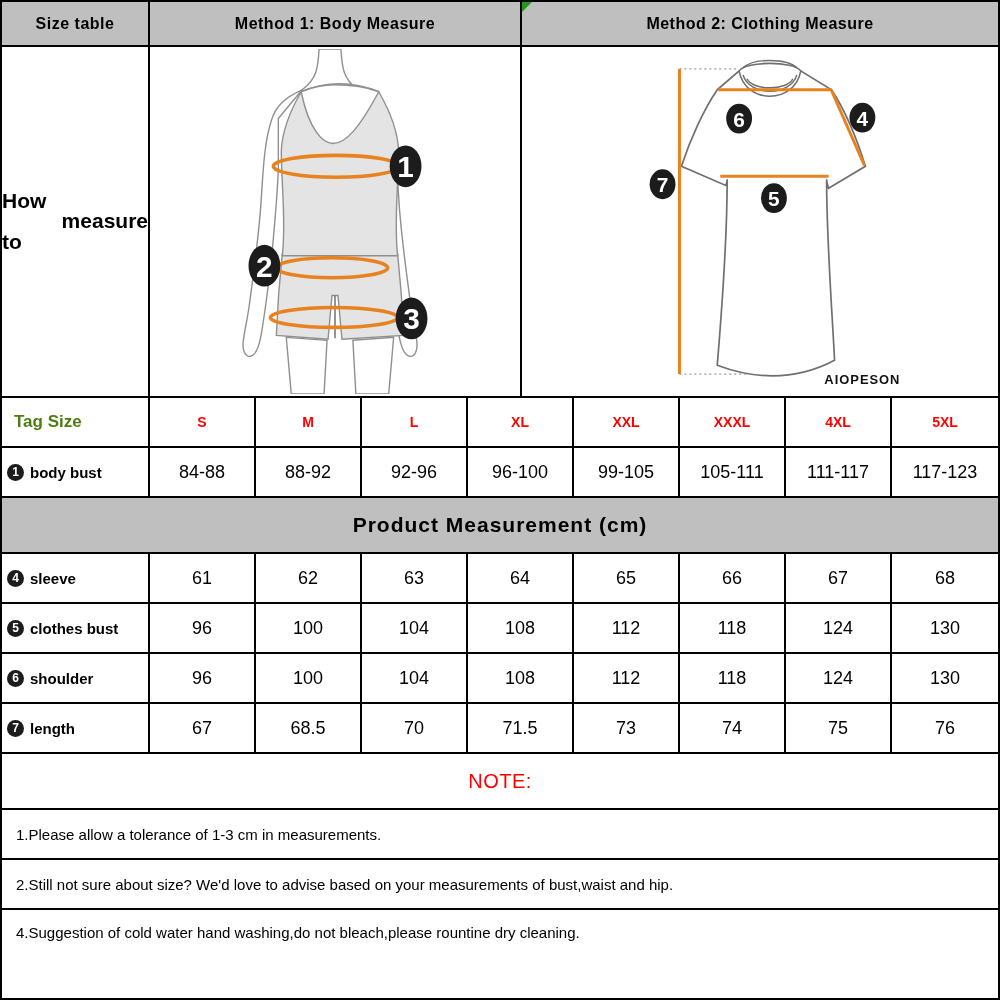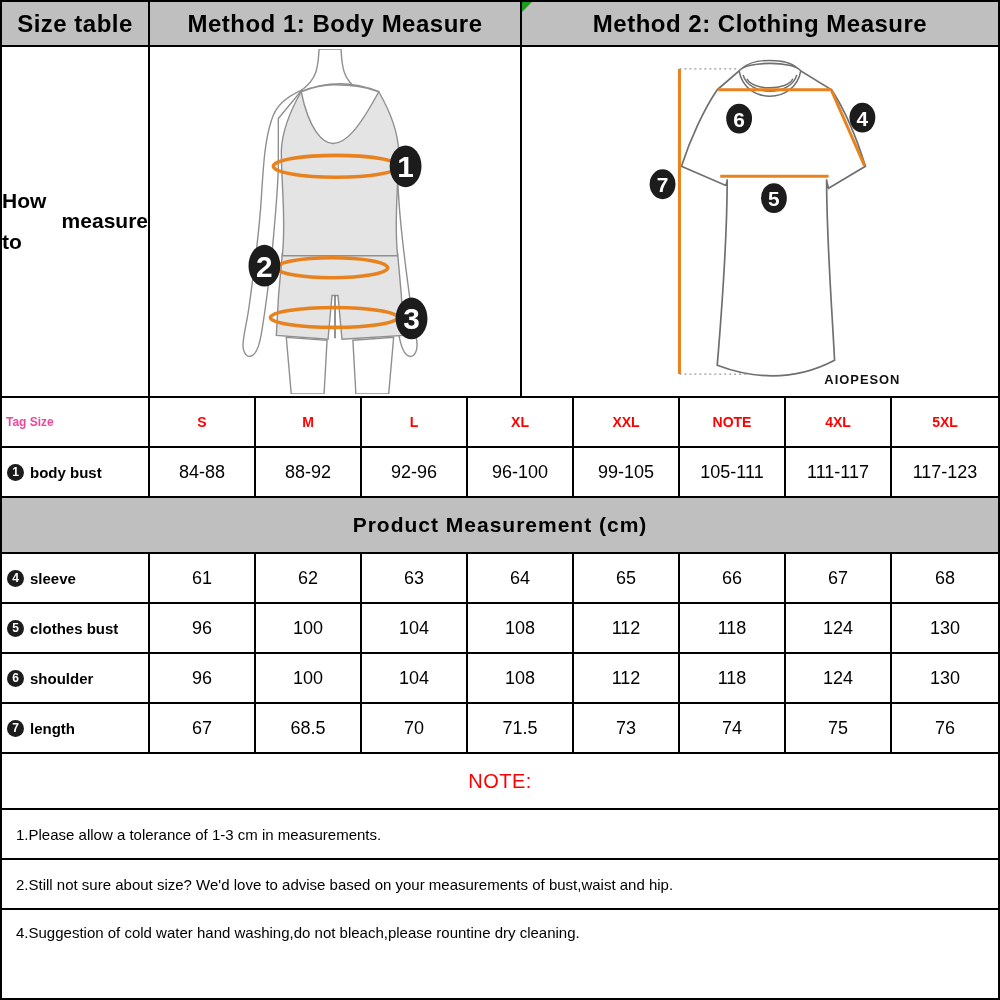--- a/index.html
+++ b/index.html
@@ -12,23 +12,23 @@
   .r-top{grid-template-columns:148px 372px 1fr;height:45px;background:#BFBFBF;}
   .r-diagram{grid-template-columns:148px 372px 1fr;height:351px;background:#fff;}
   .r-table{grid-template-columns:148px repeat(8,1fr);height:50px;background:#fff;}
   .band{height:49px;background:#BFBFBF;display:flex;align-items:center;justify-content:center;
         border-bottom:2px solid #000;box-sizing:border-box;}
   .band.product{height:56px;}
   .band-title{font-weight:bold;font-size:21px;letter-spacing:1px;}
   .cell{display:flex;align-items:center;justify-content:center;
         border-right:2px solid #000;box-sizing:border-box;overflow:hidden;}
   .cell:last-child{border-right:none;}
-  .header-cell{font-weight:bold;font-size:24px;letter-spacing:.5px;position:relative;}
+  .header-cell{font-weight:bold;font-size:16px;letter-spacing:.5px;position:relative;}
   .how-to{flex-direction:row;font-weight:bold;font-size:21px;line-height:1.95;}
-  .tag-size-cell{justify-content:flex-start;padding-left:4px;color:#ec4899;font-weight:bold;font-size:12px;}
+  .tag-size-cell{justify-content:flex-start;padding-left:12px;color:#4d7c0f;font-weight:bold;font-size:17px;}
   .size-head{color:#FF0000;font-weight:bold;font-size:14px;}
   .label-cell{justify-content:flex-start;padding-left:5px;gap:6px;font-weight:bold;font-size:15px;}
   .value-cell{font-size:18px;}
   .circle-badge{display:inline-flex;align-items:center;justify-content:center;flex:0 0 17px;
         width:17px;height:17px;border-radius:50%;background:#1C1C1C;color:#fff;
         font-size:12px;font-weight:bold;line-height:1;}
   .note-band{height:56px;background:#fff;display:flex;align-items:center;justify-content:center;
         border-bottom:2px solid #000;box-sizing:border-box;text-align:right;}
   .note-title{color:#FF0000;font-size:20px;letter-spacing:.5px;}
   .note-row{height:50px;display:flex;align-items:center;padding-left:14px;font-size:15px;
@@ -132,21 +132,21 @@
   </div>
 
 
   <div class="grid-row r-table">
     <div class="cell tag-size-cell">Tag Size</div>
     <div class="cell size-head">S</div>
     <div class="cell size-head">M</div>
     <div class="cell size-head">L</div>
     <div class="cell size-head">XL</div>
     <div class="cell size-head">XXL</div>
-    <div class="cell size-head">NOTE</div>
+    <div class="cell size-head">XXXL</div>
     <div class="cell size-head">4XL</div>
     <div class="cell size-head">5XL</div>
   </div>
 
   <div class="grid-row r-table">
     <div class="cell label-cell">
       <span class="circle-badge">1</span>
       <span>body bust</span>
     </div>
     <div class="cell value-cell">84-88</div>

